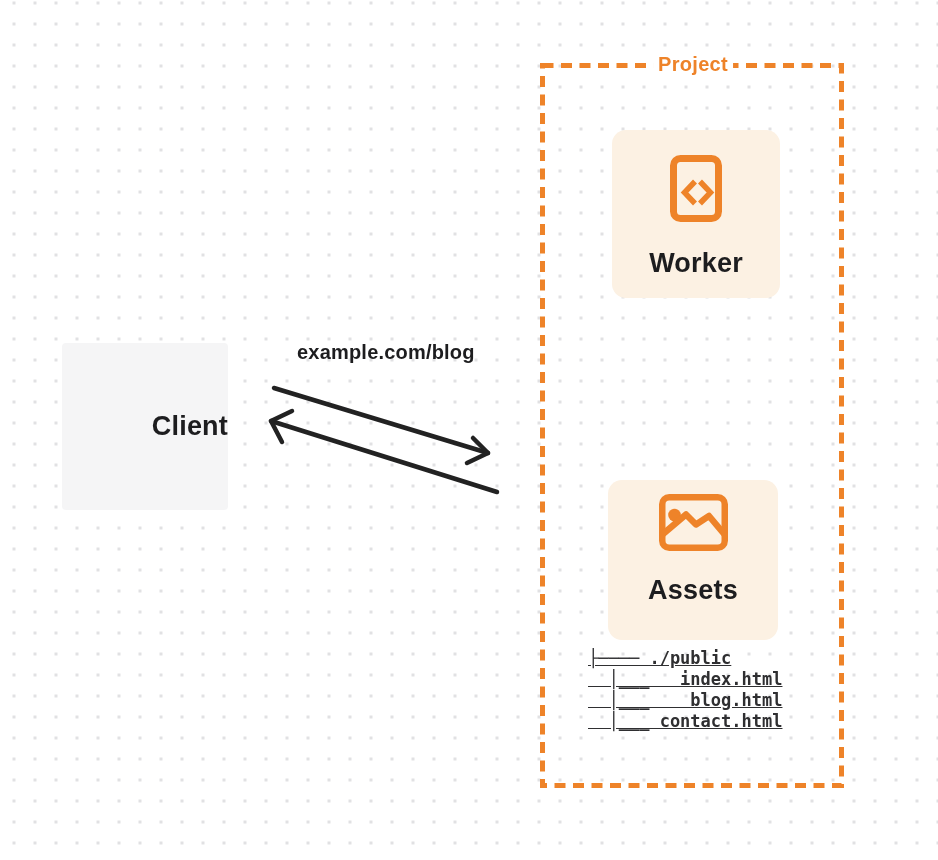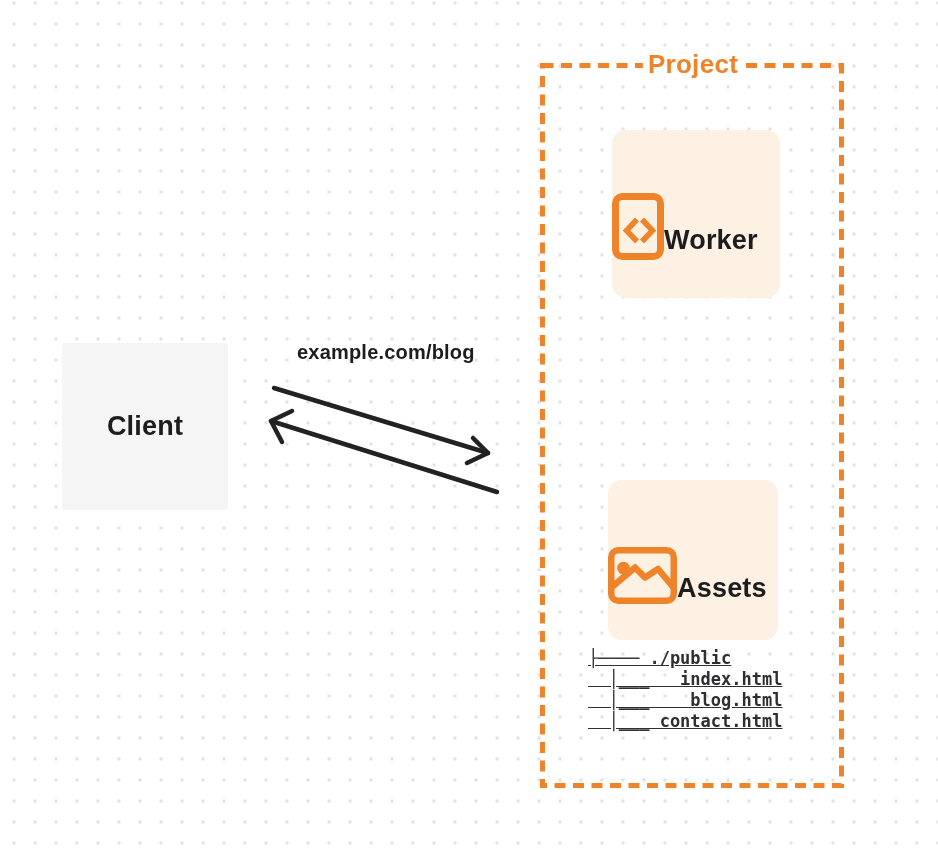--- a/index.html
+++ b/index.html
@@ -24,38 +24,38 @@
     left: 540px; top: 63px;
     width: 304px; height: 725px;
   }
   .project-label {
     position: absolute;
     left: 693px; top: 64px;
     transform: translate(-50%, -50%);
     background: #ffffff;
     padding: 0 5px;
     color: #ee8329;
-    font-size: 26px;
+    font-size: 20px;
     font-weight: 700;
     letter-spacing: 0.3px;
     white-space: nowrap;
   }
 
   
   .card {
     position: absolute;
     background: #fcf1e3;
     border-radius: 14px;
     box-sizing: border-box;
     display: flex;
-    flex-direction: row;
+    flex-direction: column;
     align-items: center;
   }
   .worker-card { left: 612px; top: 130px; width: 168px; height: 168px; padding-top: 25px; }
-  .assets-card { left: 608px; top: 480px; width: 170px; height: 160px; padding-top: 31px; }
+  .assets-card { left: 608px; top: 480px; width: 170px; height: 160px; padding-top: 14px; }
   .card-icon { color: #ee8329; flex: 0 0 auto; }
   .worker-card .card-label { margin-top: 28px; }
   .assets-card .card-label { margin-top: 26px; }
   .card-label {
     font-size: 27px;
     font-weight: 700;
     color: #1d1d1f;
     letter-spacing: 0.2px;
     line-height: 1;
   }
@@ -76,21 +76,21 @@
 
   
   .client-box {
     position: absolute;
     left: 62px; top: 343px;
     width: 166px; height: 167px;
     background: #f5f5f6;
     border-radius: 4px;
     display: flex;
     align-items: center;
-    justify-content: center;
+    justify-content: flex-end;
   }
   .client-label {
     font-size: 27px;
     font-weight: 700;
     color: #1d1d1f;
     letter-spacing: 0.2px;
   }
 
   
   .request-label {

